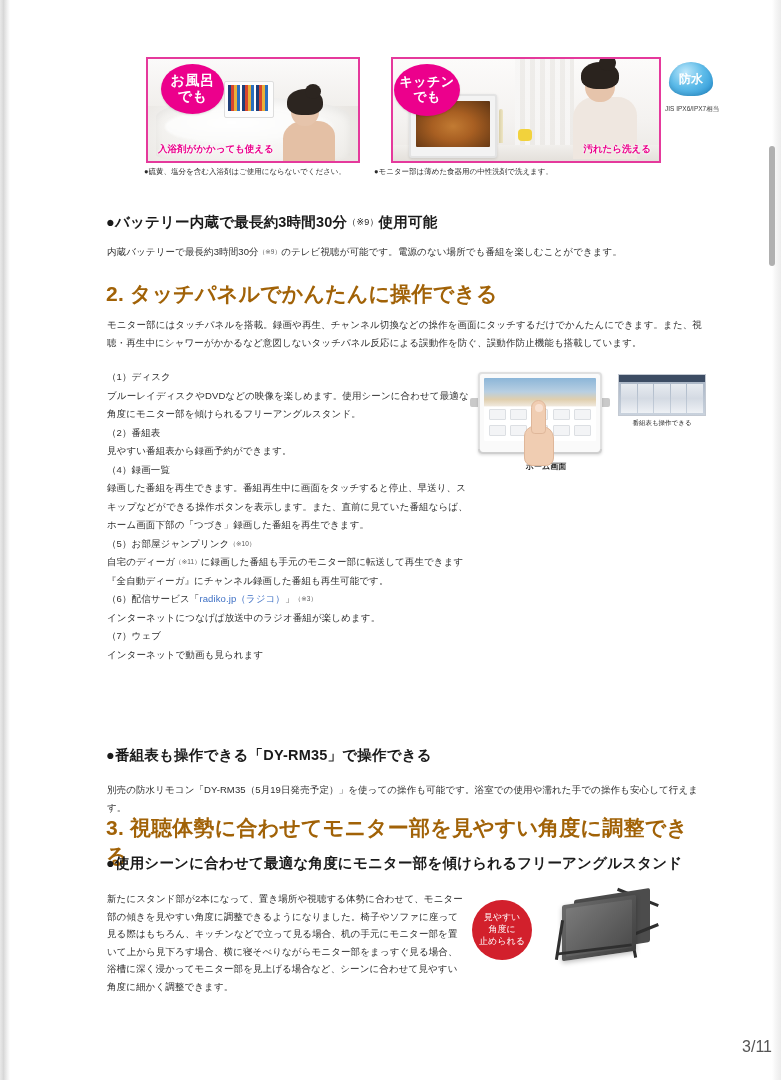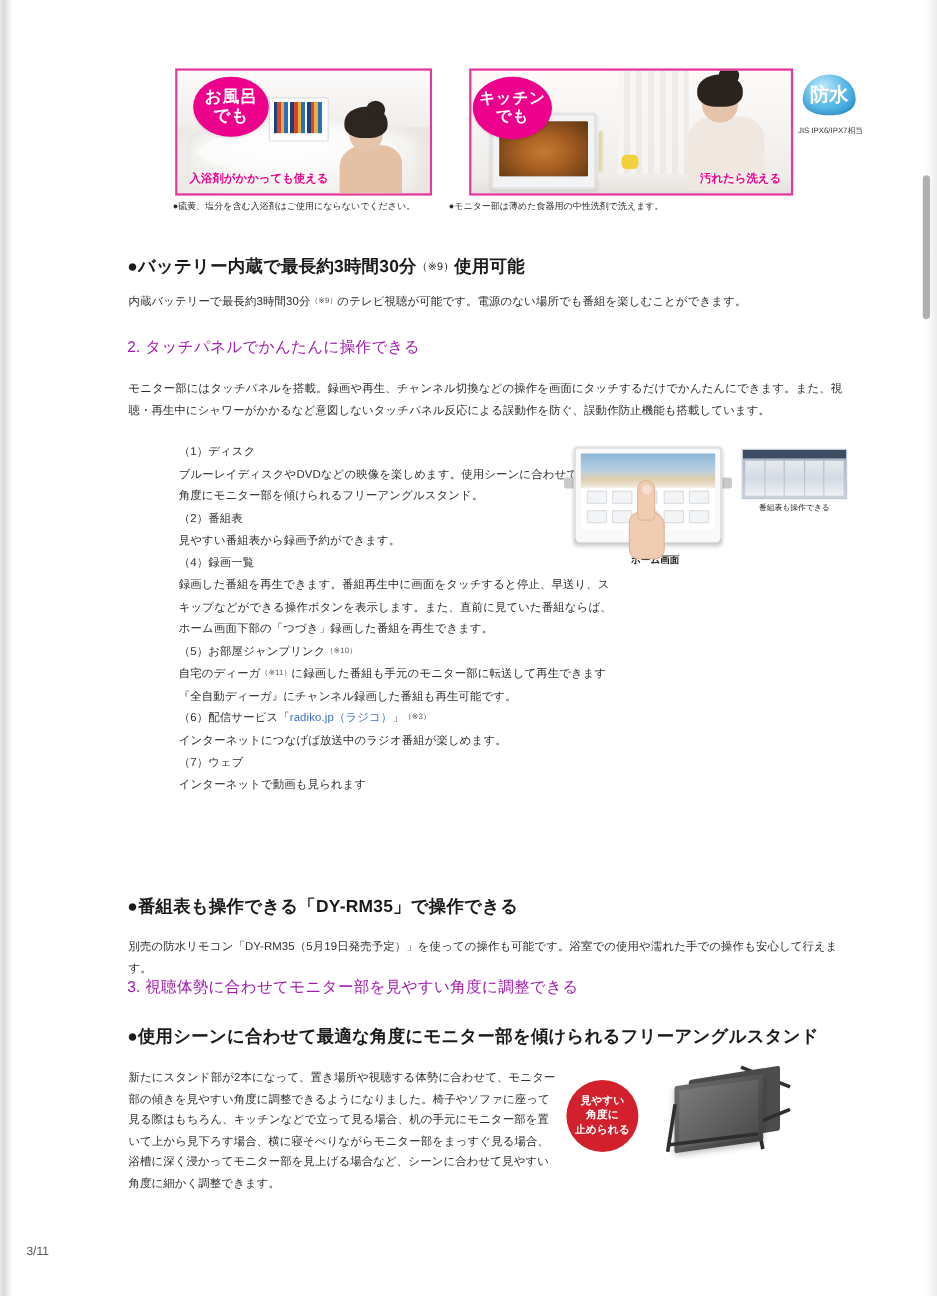--- a/index.html
+++ b/index.html
@@ -208,42 +208,42 @@
 
   
   .wp-badge {
     position: absolute; left: 559px; top: 5px; width: 52px; text-align: center;
   }
   .wp-shape {
     width: 44px; height: 34px; margin: 0 auto;
     background: radial-gradient(ellipse at 38% 30%, #bfe8fb 0%, #5fbce9 45%, #1f8fd4 100%);
     border-radius: 52% 52% 44% 44% / 62% 62% 38% 38%;
     display: flex; align-items: center; justify-content: center;
-    color: #ffffff; font-weight: 700; font-size: 16px;
+    color: #ffffff; font-weight: 700; font-size: 12px;
     box-shadow: inset 0 -2px 4px rgba(0,0,0,.12);
   }
   .wp-label {
     margin-top: 9px; font-size: 6.5px; color: #3a3a3a; white-space: nowrap;
   }
 
   
   .h-bullet {
     font-size: 14.5px; font-weight: 700; color: #1a1a1a;
     letter-spacing: .2px;
   }
   .h-bullet .sup { font-size: 9px; font-weight: 400; vertical-align: .18em; }
   .h-num {
-    font-size: 13px; font-weight: 400; color: #a21caf; letter-spacing: .2px;
+    font-size: 21px; font-weight: 700; color: #a16207; letter-spacing: .2px;
   }
   .body-sm {
     font-size: 9.5px; color: #2e2e2e; line-height: 1.85; letter-spacing: .1px;
   }
   .body-sm .sup { font-size: 6.5px; vertical-align: .22em; color: #555; }
   .list-block {
-    font-size: 9.5px; color: #2e2e2e; line-height: 1.95; letter-spacing: .1px; margin-left: 42px;
+    font-size: 9.5px; color: #2e2e2e; line-height: 1.95; letter-spacing: .1px;
   }
   .list-block .sup { font-size: 6.5px; vertical-align: .22em; color: #555; }
   .link { color: #3d6fc4; }
 
   
   .blk { position: absolute; }
   #b-battery-head { left: 96px; top: 213px; width: 600px; }
   #b-battery-body { left: 97px; top: 243px; width: 600px; }
   #b-sec2-head    { left: 96px; top: 280px; width: 600px; }
   #b-sec2-body    { left: 97px; top: 316px; width: 600px; }
@@ -341,21 +341,21 @@
     text-align: center; font-size: 6.5px; color: #262626;
   }
 
   
   .stand-shot {
     position: absolute; left: 458px; top: 884px; width: 228px; height: 112px;
   }
   .stand-badge {
     position: absolute; left: 4px; top: 16px; width: 60px; height: 60px;
     background: #d2202c; border-radius: 50%;
-    color: #fff; font-size: 9px; font-weight: 700; line-height: 1.3;
+    color: #fff; font-size: 9px; font-weight: 400; line-height: 1.3;
     display: flex; align-items: center; justify-content: center; text-align: center;
   }
   .stand-device {
     position: absolute; left: 84px; top: 4px; width: 112px; height: 86px;
   }
   .stand-panel-back {
     position: absolute; left: 22px; top: 6px; width: 76px; height: 54px;
     background: #4c4c4c; transform: skewY(-9deg); border-radius: 2px;
   }
   .stand-panel-front {
@@ -373,22 +373,22 @@
     position: absolute; background: #2f2f2f;
   }
   .leg-a { left: 4px; top: 60px; width: 76px; height: 2.5px; transform: rotate(-7deg); }
   .leg-b { left: 6px; top: 32px; width: 3px; height: 40px; transform: rotate(9deg); }
   .leg-c { left: 78px; top: 26px; width: 3px; height: 44px; transform: rotate(-11deg); }
   .leg-d { left: 64px; top: 8px; width: 44px; height: 2.5px; transform: rotate(22deg); }
   .leg-e { left: 60px; top: 44px; width: 48px; height: 2.5px; transform: rotate(-22deg); }
 
   
   .page-number {
-    position: absolute; left: 12px; right: 0; top: 1038px;
-    text-align: left; font-size: 10px; color: #555;
+    position: absolute; left: 0; right: 0; top: 1038px;
+    text-align: right; font-size: 16px; color: #555;
   }
 </style>
 </head>
 <body>
 
 <div class="viewport">
 
   <div class="page-edge-left"></div>
   <div class="page-edge-right"></div>
 

